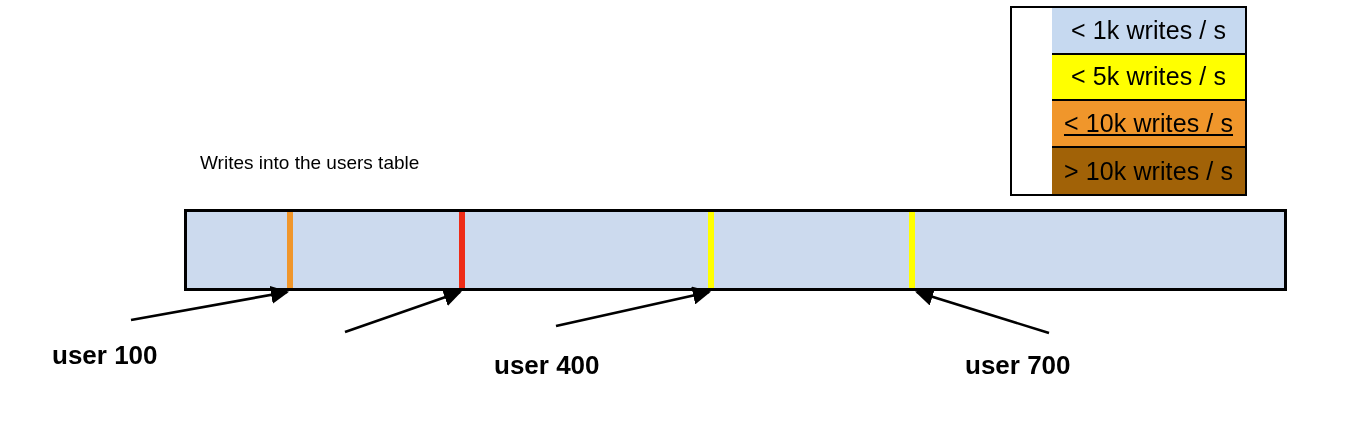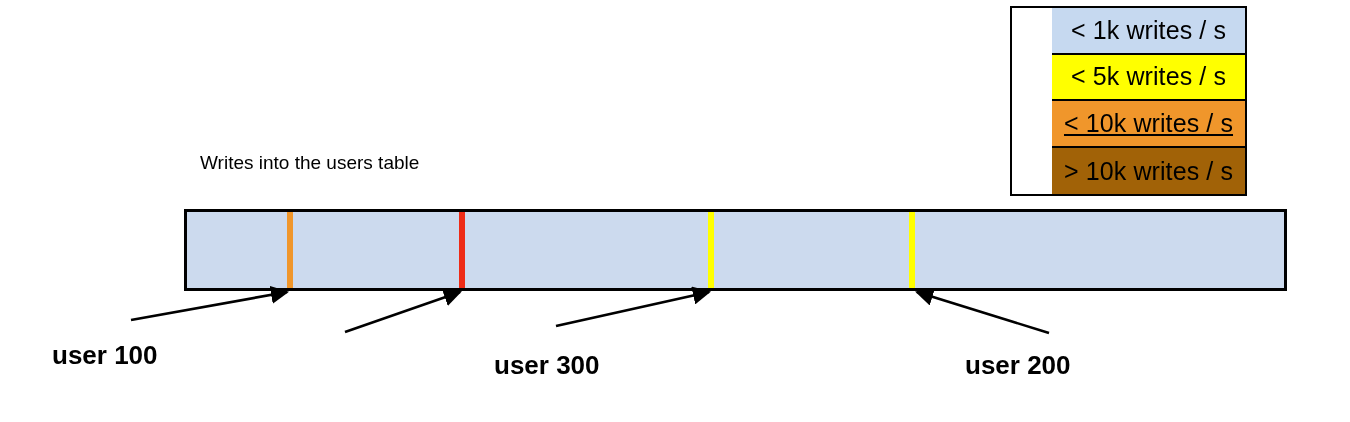--- a/index.html
+++ b/index.html
@@ -125,16 +125,16 @@
         <path d="M0,0 L7,3.5 L0,7 z" fill="#000000"></path>
       </marker>
     </defs>
     <line x1="131" y1="320" x2="287" y2="292" stroke="#000000" stroke-width="2.6" marker-end="url(#ah)"></line>
     <line x1="345" y1="332" x2="460" y2="292" stroke="#000000" stroke-width="2.6" marker-end="url(#ah)"></line>
     <line x1="556" y1="326" x2="709" y2="292" stroke="#000000" stroke-width="2.6" marker-end="url(#ah)"></line>
     <line x1="1049" y1="333" x2="917" y2="292" stroke="#000000" stroke-width="2.6" marker-end="url(#ah)"></line>
   </svg>
 
   <div class="callout-label" style="left:52px;top:340px;">user 100</div>
-  <div class="callout-label" style="left:494px;top:350px;">user 300</div>
-  <div class="callout-label" style="left:965px;top:350px;">user 200</div>
+  <div class="callout-label" style="left:494px;top:350px;">user 400</div>
+  <div class="callout-label" style="left:965px;top:350px;">user 700</div>
 
 </div>
 
 </body></html>

